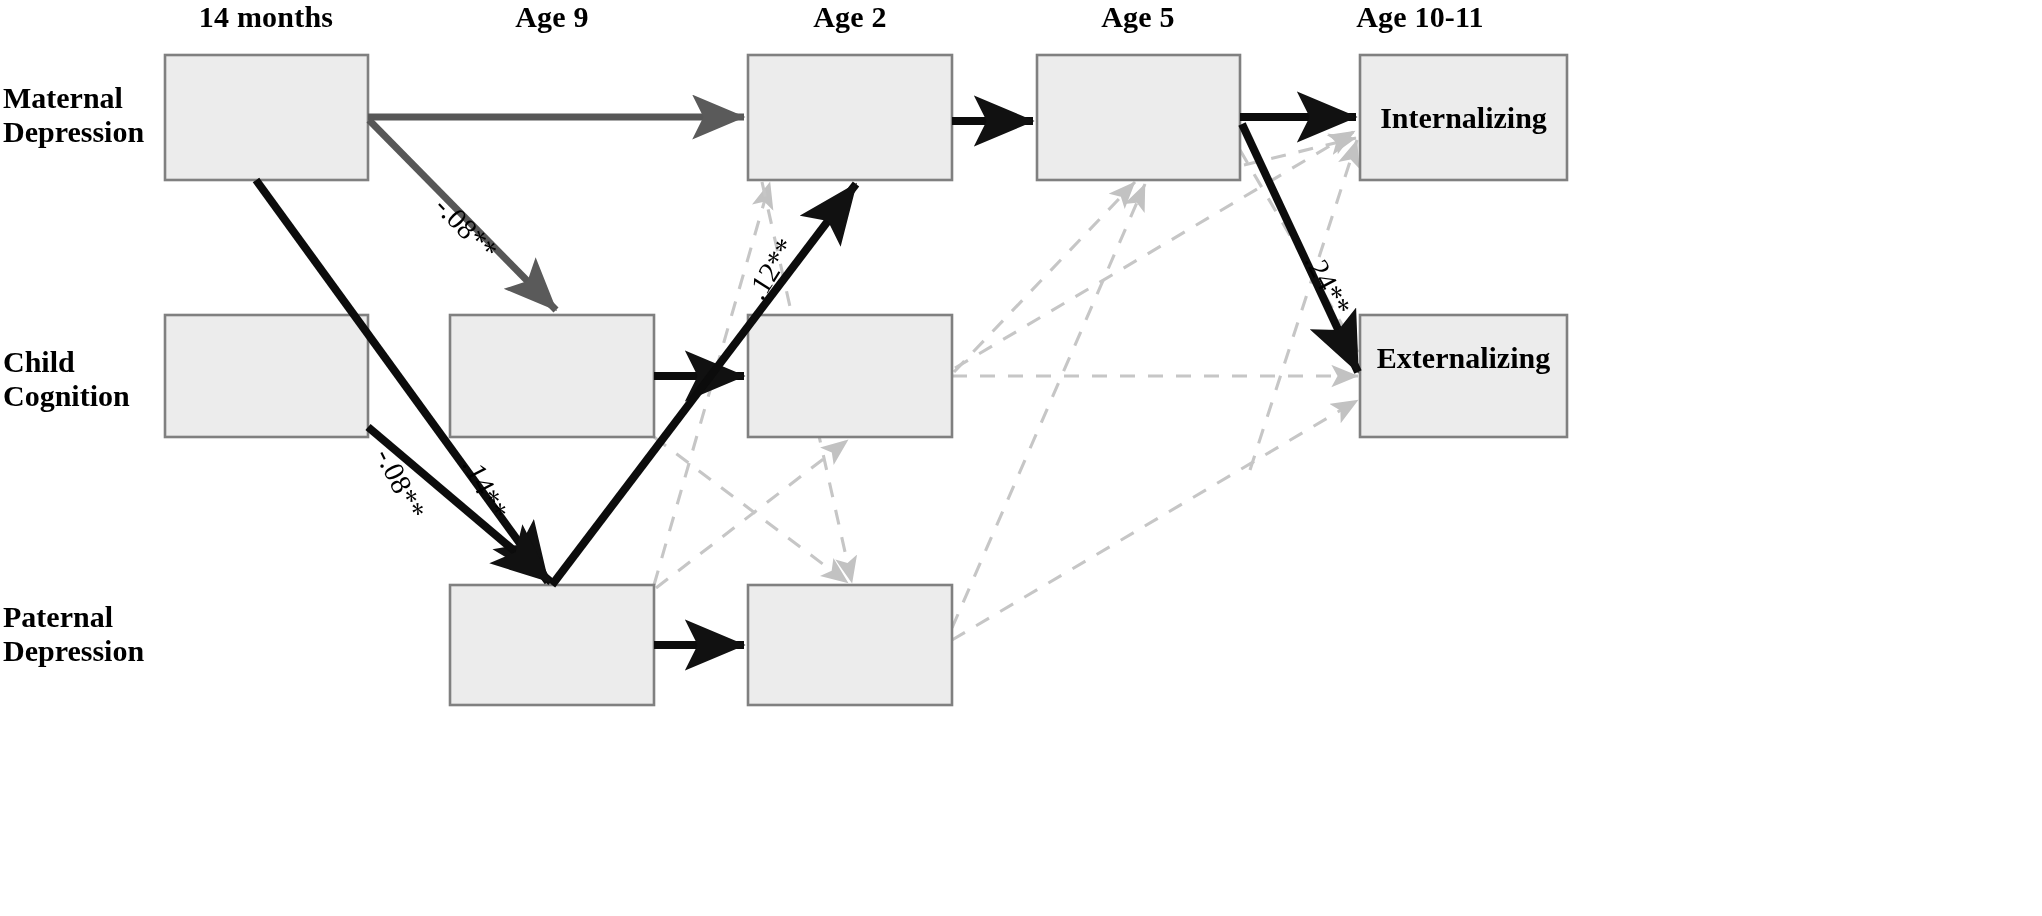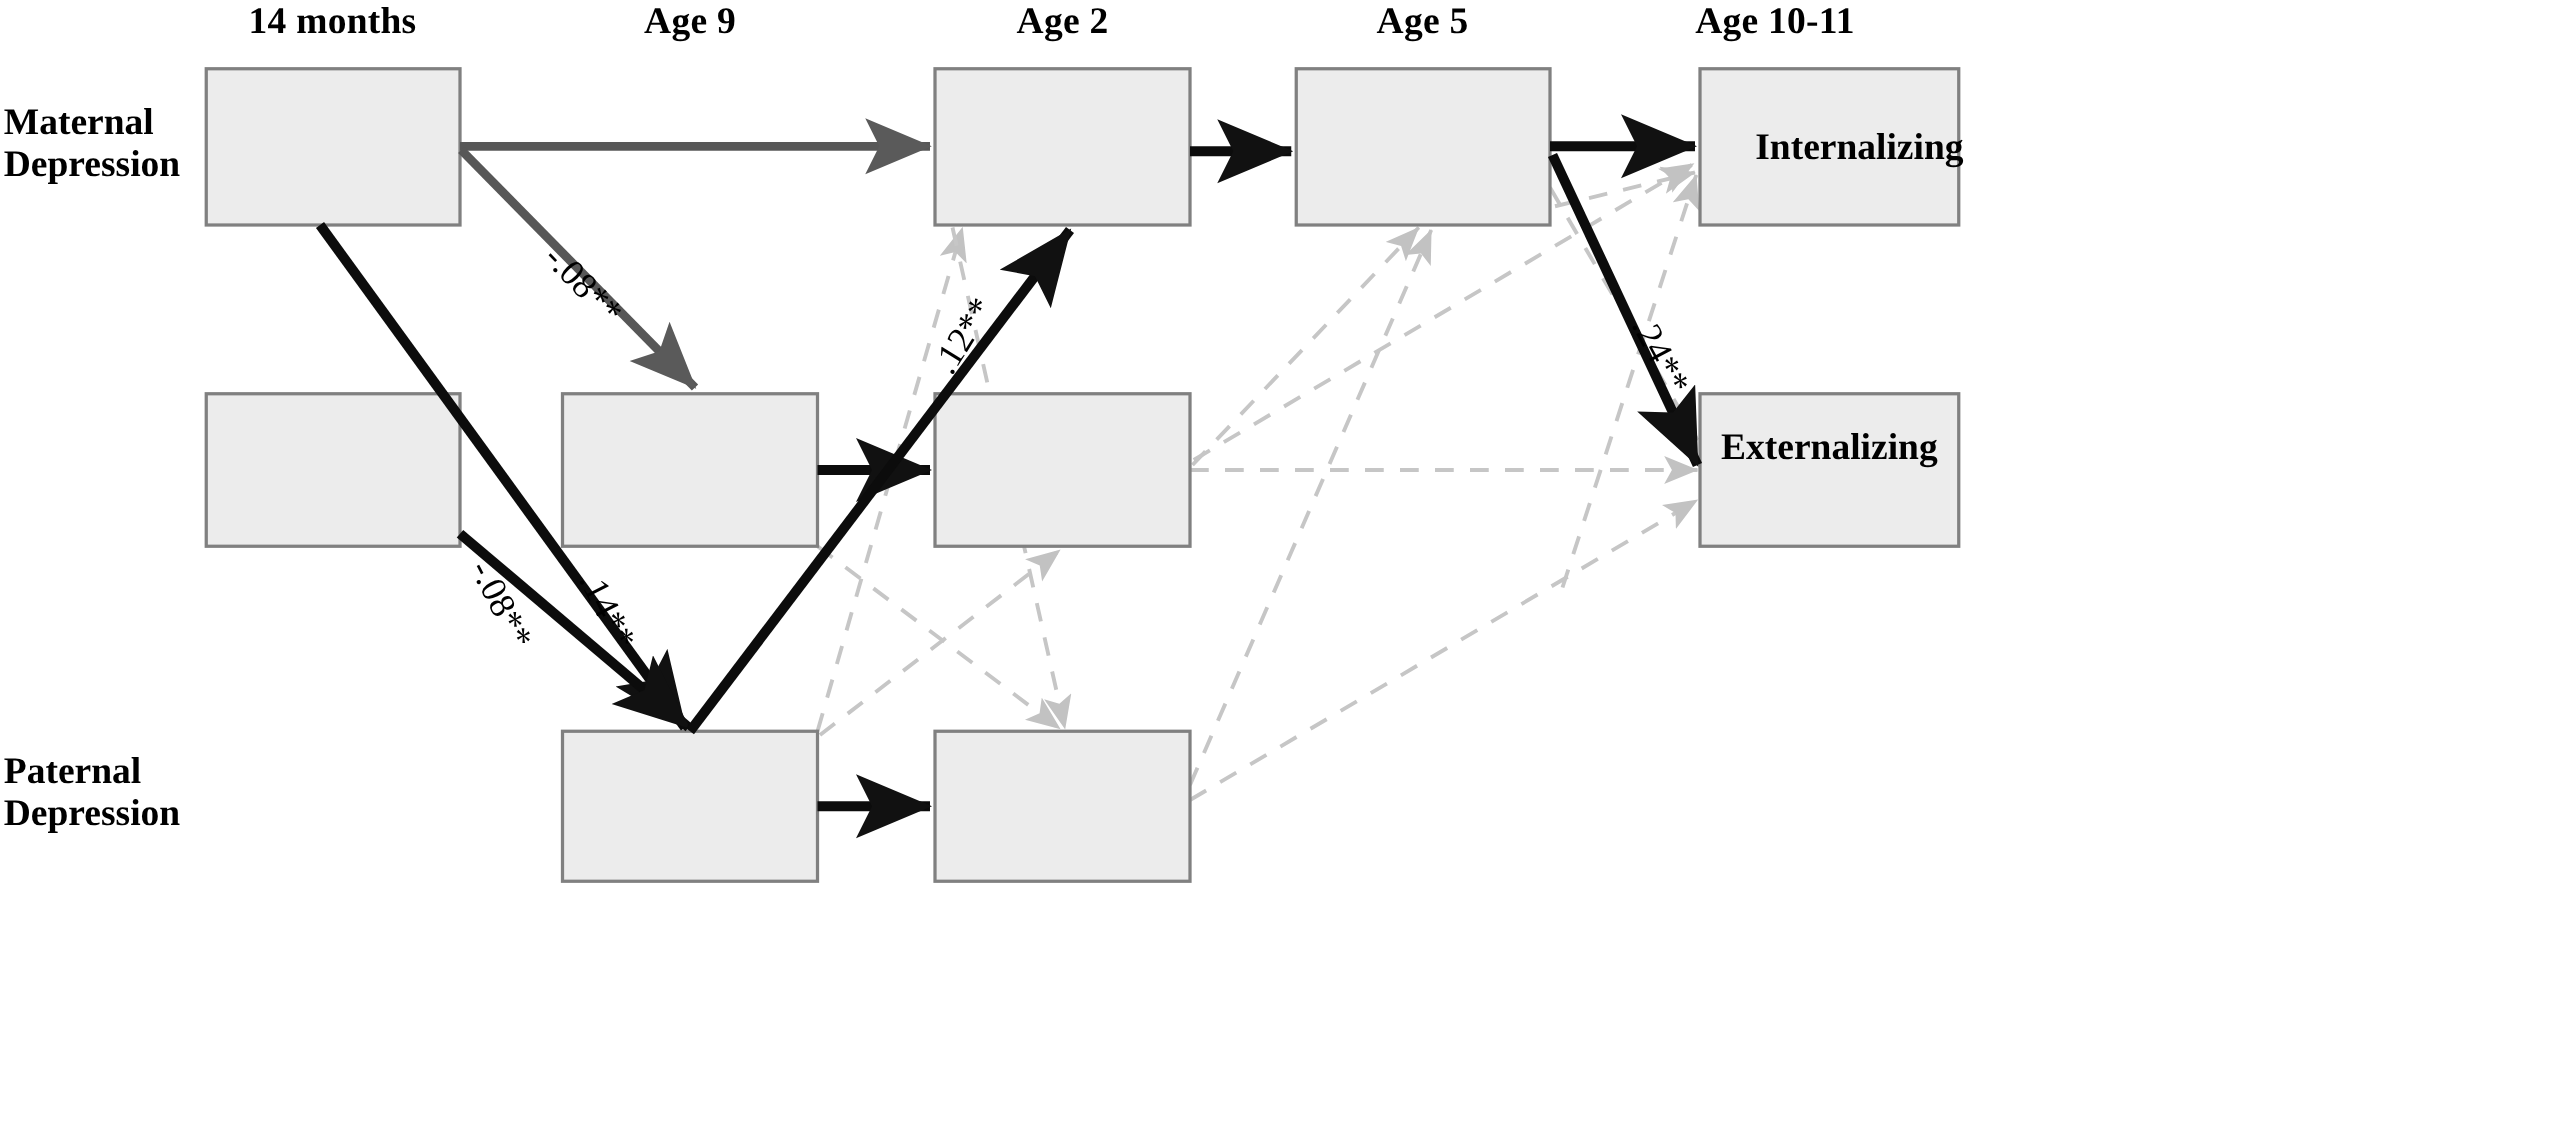--- a/index.html
+++ b/index.html
@@ -104,26 +104,30 @@
   <div class="col-head" style="left:166px;top:0px;width:200px;">14 months</div>
   <div class="col-head" style="left:452px;top:0px;width:200px;">Age 9</div>
   <div class="col-head" style="left:750px;top:0px;width:200px;">Age 2</div>
   <div class="col-head" style="left:1038px;top:0px;width:200px;">Age 5</div>
   <div class="col-head" style="left:1318px;top:0px;width:204px;">Age 10-11</div>
 
   <div class="row-label" style="left:3px;top:81px;">
     <div>Maternal</div>
     <div>Depression</div>
   </div>
+  <div class="row-label" style="left:3px;top:345px;">
+    <div>Child</div>
+    <div>Cognition</div>
+  </div>
   <div class="row-label" style="left:3px;top:600px;">
     <div>Paternal</div>
     <div>Depression</div>
   </div>
 
-  <div class="box-text" style="left:1360px;top:101px;width:207px;padding-left:24px;">Internalizing</div>
+  <div class="box-text" style="left:1360px;top:101px;width:207px;">Internalizing</div>
   <div class="box-text" style="left:1360px;top:341px;width:207px;">Externalizing</div>
 
   <div class="path-label" style="left:452px;top:190px;transform:rotate(46deg);">-.08**</div>
   <div class="path-label" style="left:398px;top:443px;transform:rotate(63deg);">-.08**</div>
   <div class="path-label" style="left:485px;top:452px;transform:rotate(63deg);">.14**</div>
   <div class="path-label" style="left:740px;top:288px;transform:rotate(-58deg);">.12**</div>
   <div class="path-label" style="left:1327px;top:248px;transform:rotate(62deg);">.24**</div>
 
 </div>
 

